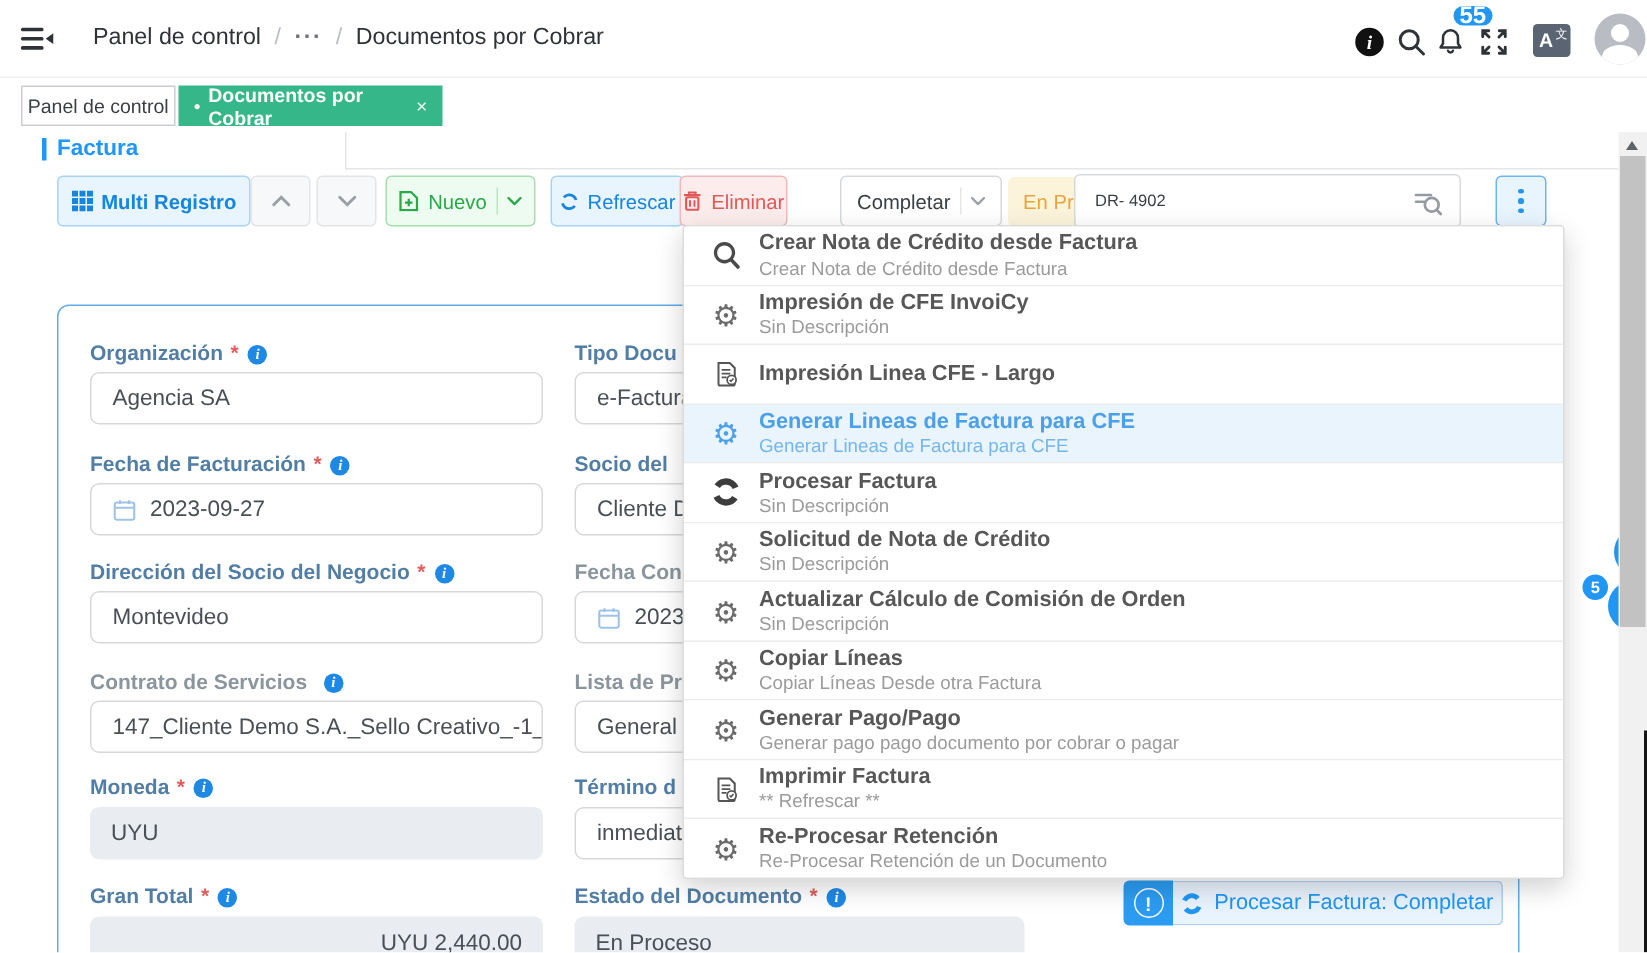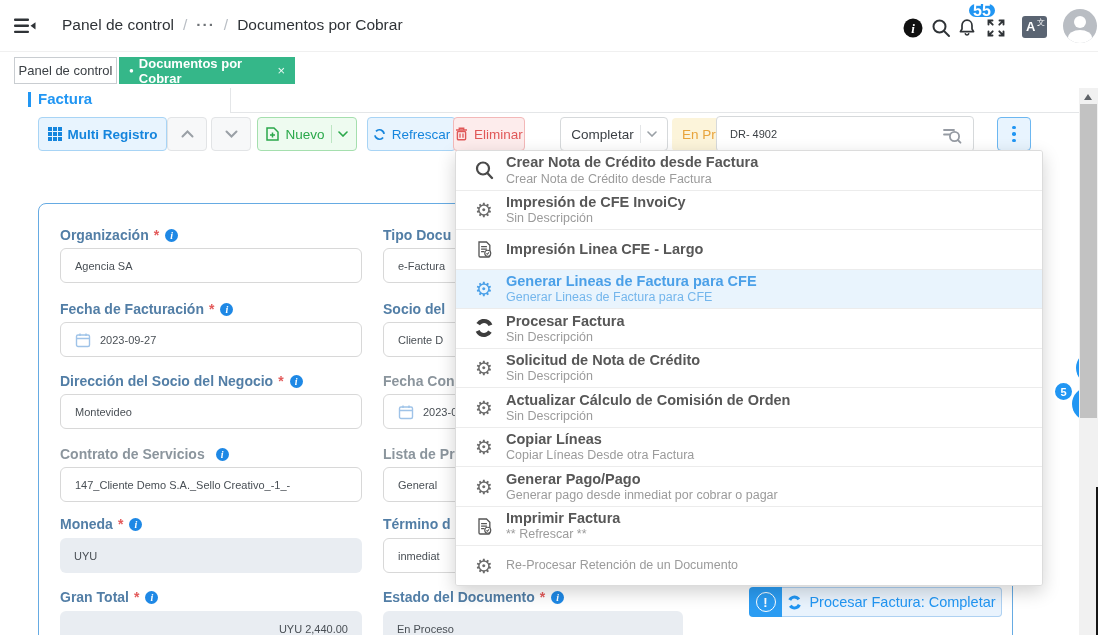--- a/index.html
+++ b/index.html
@@ -58,21 +58,21 @@
 
   
   .card { position:absolute; left:38px; top:203px; width:975px; height:460px; border:1px solid #66abe3; border-radius:8px; background:#fff; z-index:1; }
   .flabel { position:absolute; height:20px; font-size:14px; font-weight:bold; color:#527ea6; white-space:nowrap; z-index:2; }
   .flabel.gray { color:#8b959d; }
   .flabel .req { color:#e35b5b; margin-left:5px; }
   .info-ico { display:inline-block; width:13px; height:13px; border-radius:50%; background:#1e88e5; color:#fff;
     font-family:"Liberation Serif",serif; font-style:italic; font-weight:bold; font-size:10px; line-height:13px;
     text-align:center; margin-left:6px; vertical-align:1px; }
   .finput { position:absolute; height:35px; background:#fff; border:1px solid #d8d8d8; border-radius:6px;
-    font-size:11px; color:#494f55; display:flex; align-items:center; padding:0 14px; white-space:nowrap; overflow:hidden; z-index:2; cursor:text; }
+    font-size:15px; color:#494f55; display:flex; align-items:center; padding:0 14px; white-space:nowrap; overflow:hidden; z-index:2; cursor:text; }
   .finput.ro { background:#e9edf2; border:0; cursor:default; }
   .finput.rt { justify-content:flex-end; }
   .finput .cal { margin-right:9px; flex:0 0 auto; display:flex; }
 
   
   .menu { position:absolute; left:455px; top:150px; width:588px; height:436px; background:#fff; border:1px solid #dcdcdc;
     border-radius:3px; box-shadow:0 6px 18px rgba(0,0,0,.18); z-index:20; display:flex; flex-direction:column; overflow:hidden; }
   .mi { flex:1; display:flex; align-items:center; padding-left:12px; border-bottom:1px solid #ececec; cursor:pointer; background:#fff; }
   .mi:last-child { border-bottom:0; }
   .mi.hl { background:#e9f4fd; }
@@ -423,21 +423,21 @@
           <b>Copiar Líneas</b>
           <small>Copiar Líneas Desde otra Factura</small>
         </span>
     </div>
     <div class="mi">
       <span class="mi-ico">
           <span class="gi">⚙︎</span>
         </span>
       <span class="mi-tx">
           <b>Generar Pago/Pago</b>
-          <small>Generar pago desde inmediat por cobrar o pagar</small>
+          <small>Generar pago pago documento por cobrar o pagar</small>
         </span>
     </div>
     <div class="mi">
       <span class="mi-ico">
           <svg width="20" height="21" viewBox="0 0 24 24">
             <path d="M6 3h9l4 4v12.5A1.5 1.5 0 0 1 17.5 21h-10A1.5 1.5 0 0 1 6 19.5z" fill="none" stroke="#555" stroke-width="1.6"></path>
             <path d="M8.5 8.5h7M8.5 11.5h7M8.5 14.5h4" stroke="#555" stroke-width="1.3"></path>
             <circle cx="16.5" cy="16.5" r="3.6" fill="#fff" stroke="#555" stroke-width="1.4"></circle>
             <path d="M14.9 16.6l1.1 1.1 2-2.3" fill="none" stroke="#555" stroke-width="1.3"></path>
           </svg>
@@ -445,20 +445,21 @@
       <span class="mi-tx">
           <b>Imprimir Factura</b>
           <small>** Refrescar **</small>
         </span>
     </div>
     <div class="mi">
       <span class="mi-ico">
           <span class="gi">⚙︎</span>
         </span>
       <span class="mi-tx">
+          <b>Re-Procesar Retención</b>
           <small>Re-Procesar Retención de un Documento</small>
         </span>
     </div>
   </div>
 
   <div class="fab" style="left:1076px;top:351px">
     <svg width="18" height="18" viewBox="0 0 18 18">
         <path d="M3.5 2.5v13" stroke="#fff" stroke-width="2" stroke-linecap="round"></path>
         <rect x="6.5" y="2.5" width="9" height="3" rx="1" fill="#fff"></rect>
         <rect x="6.5" y="7.5" width="7" height="3" rx="1" fill="#fff"></rect>

